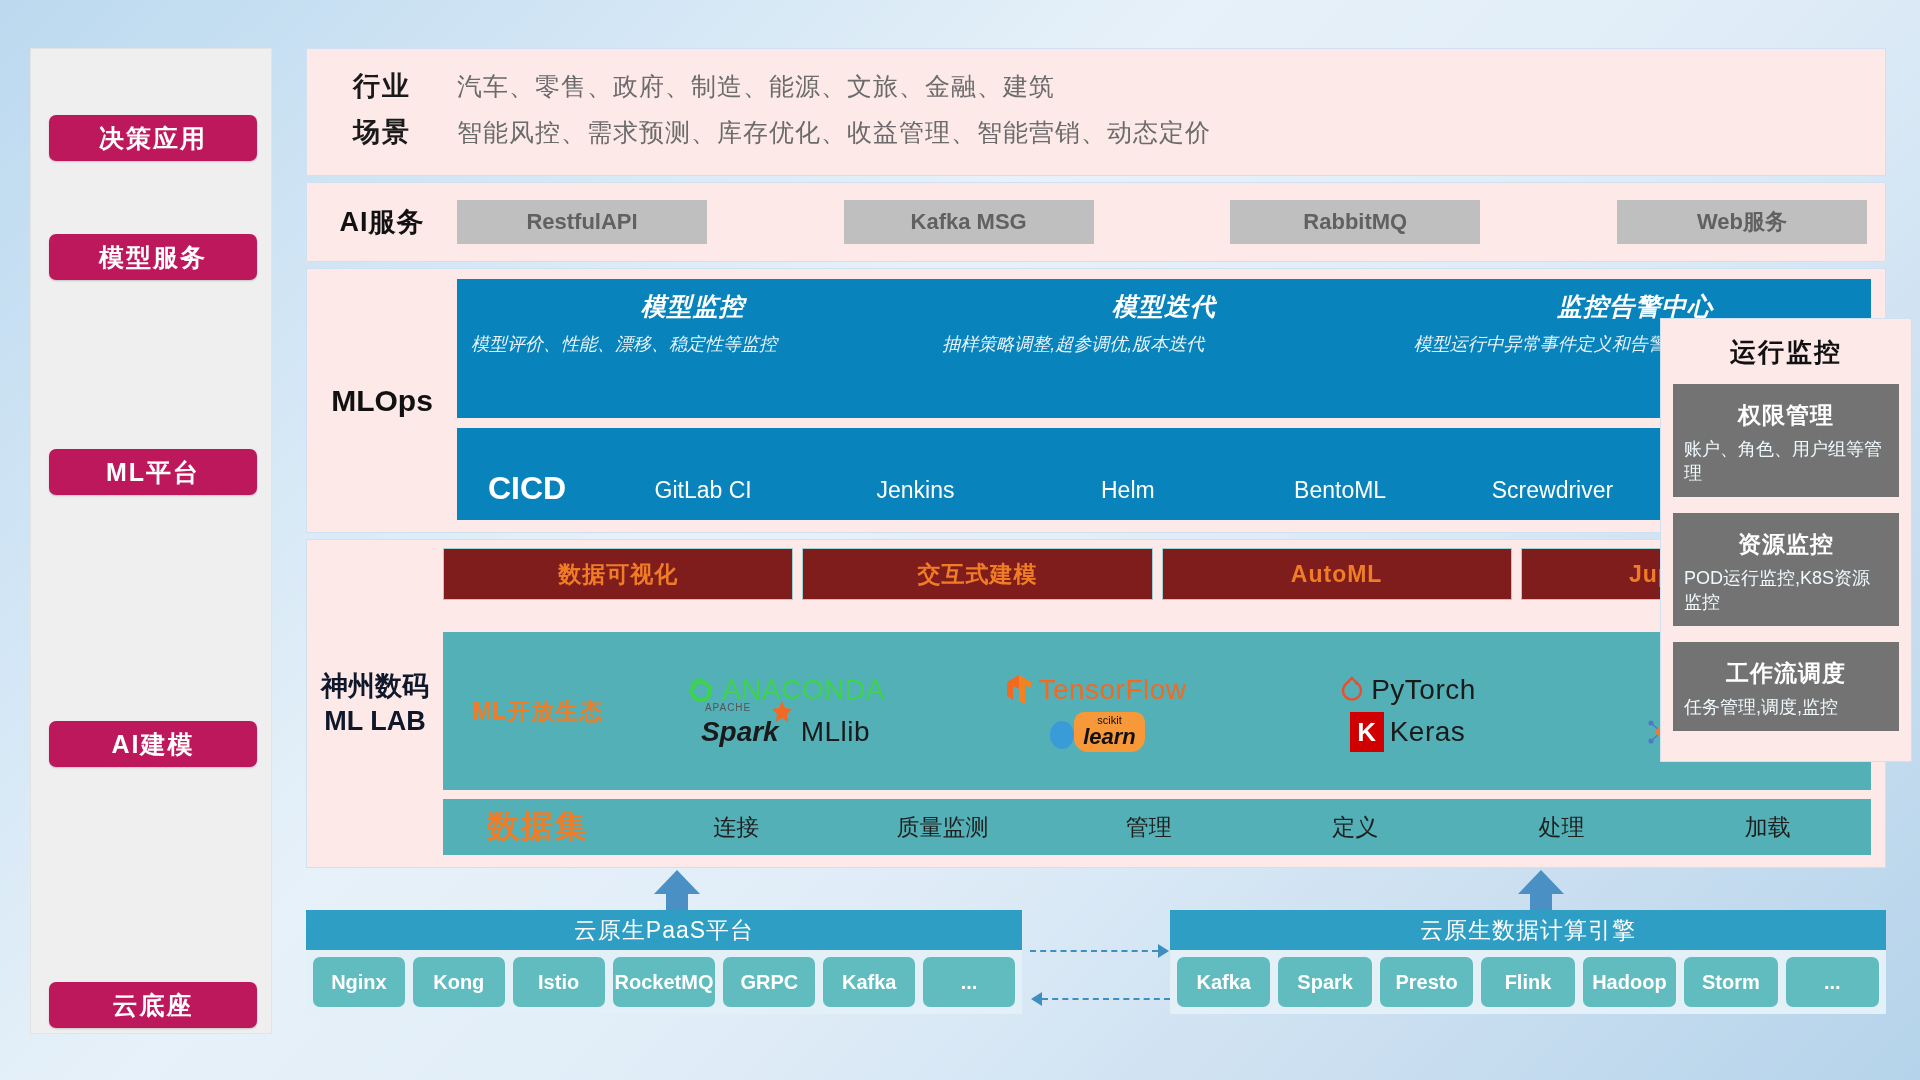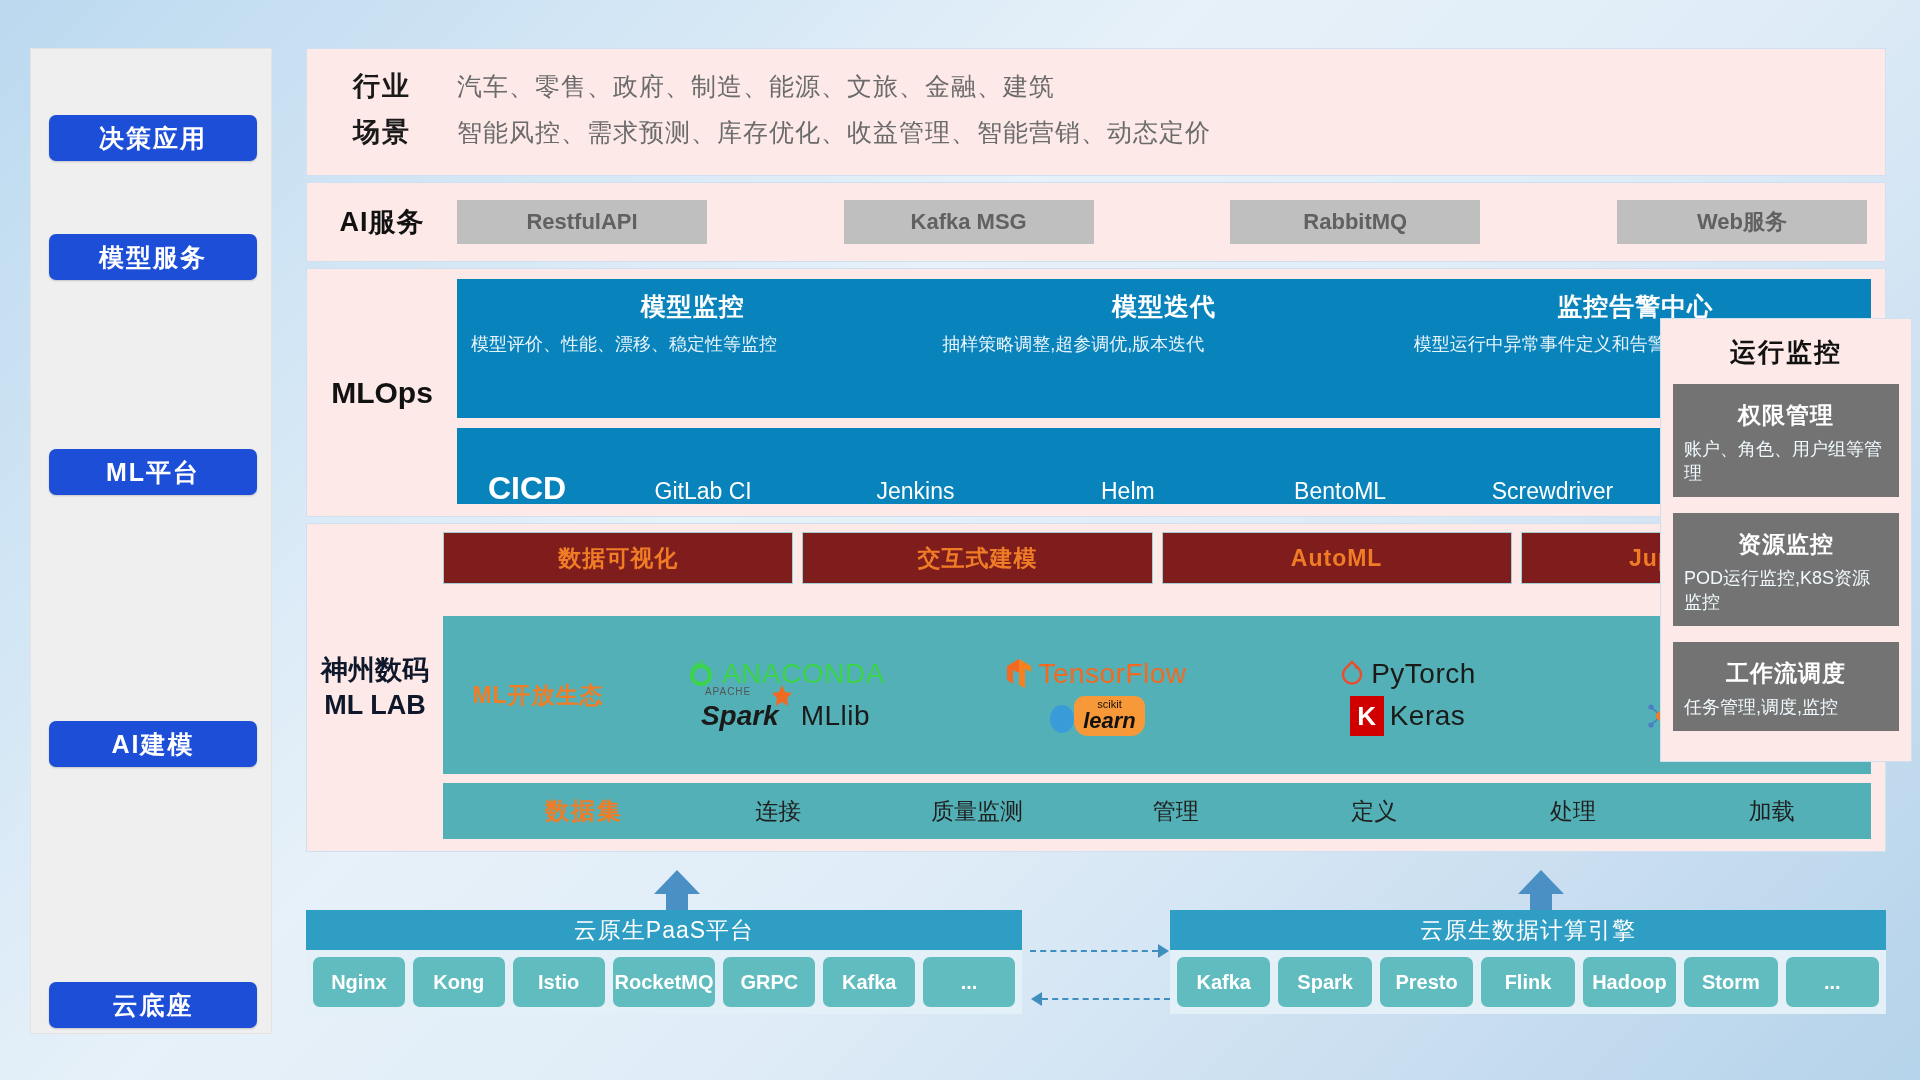--- a/index.html
+++ b/index.html
@@ -11,21 +11,21 @@
   }
   .stage{position:absolute;left:0;top:0;width:1920px;height:1080px;}
 
   
   .rail{
     position:absolute;left:30px;top:48px;width:240px;height:984px;
     background:#efefef;border:1px solid #e3e3e3;
   }
   .rail-tag{
     position:absolute;left:18px;width:208px;height:46px;
-    background:#1d4ed8;border-radius:7px;color:#fff;
+    background:#be185d;border-radius:7px;color:#fff;
     display:flex;align-items:center;justify-content:center;
     font-size:25px;font-weight:bold;letter-spacing:2px;
     box-shadow:0 1px 2px rgba(0,0,0,.18);
   }
   .rail-tag.t1{top:66px;}
   .rail-tag.t2{top:185px;}
   .rail-tag.t3{top:400px;}
   .rail-tag.t4{top:672px;}
   .rail-tag.t5{top:933px;text-align:right;}
 
@@ -53,29 +53,29 @@
     font-size:22px;font-weight:bold;
   }
 
   
   .band3{display:flex;min-height:235px;}
   .band3 .k{
     width:150px;flex:none;display:flex;align-items:center;justify-content:center;
     font-size:30px;font-weight:bold;color:#111;
   }
   .mlops-col{flex:1;padding:10px 14px 12px 0;}
-  .mlops-top{display:flex;gap:0;}
+  .mlops-top{display:flex;gap:0;font-style:italic;}
   .mlops-card{
     flex:1;background:#0883bb;color:#fff;padding:11px 14px 12px 14px;min-height:116px;
   }
   .mlops-card h4{margin:0 0 9px 0;font-size:25px;font-weight:bold;text-align:center;letter-spacing:1px;}
   .mlops-card p{margin:0;font-size:18px;line-height:1.35;color:#e8f4fb;}
   .cicd{
     margin-top:10px;background:#0883bb;color:#fff;height:64px;overflow:hidden;
-    display:flex;align-items:flex-end;padding-top:12px;
+    display:flex;align-items:center;padding-top:28px;
   }
   .cicd .cicd-title{width:140px;flex:none;text-align:center;font-size:32px;font-weight:bold;line-height:1;}
   .cicd .tool{
     flex:1;text-align:center;font-size:23px;line-height:1.15;
     word-break:break-all;padding:4px 4px 0 4px;
   }
 
   
   .band4{display:flex;min-height:280px;}
   .band4 .k{
@@ -91,21 +91,21 @@
   }
   .eco{background:#53b0b6;display:flex;align-items:center;padding:8px 0;min-height:142px;margin-top:32px;}
   .eco .eco-label{
     width:190px;flex:none;text-align:center;color:#f07d26;font-size:23px;font-weight:bold;letter-spacing:1px;
   }
   .logos{flex:1;display:grid;grid-template-columns:repeat(4,1fr);grid-template-rows:1fr 1fr;align-items:center;justify-items:center;gap:2px 6px;}
   .logo{display:flex;align-items:center;justify-content:center;gap:6px;}
   .logo .txt{font-size:28px;letter-spacing:.5px;}
 
   .ds-row{margin-top:9px;background:#53b0b6;height:56px;display:flex;align-items:center;}
-  .ds-row .ds-head{width:190px;flex:none;text-align:center;color:#f07d26;font-size:24px;font-weight:bold;letter-spacing:2px;margin-left:46px;}
+  .ds-row .ds-head{width:190px;flex:none;text-align:center;color:#f07d26;font-size:32px;font-weight:bold;letter-spacing:2px;}
   .ds-row .ds-item{flex:1;text-align:center;color:#1f1f1f;font-size:23px;}
 
   
   .monitor{
     position:absolute;left:1660px;top:318px;width:226px;
     background:#fce9e8;border:1px solid #cfe0f1;padding:10px 12px 14px 12px;
   }
   .monitor h3{margin:6px 0 14px 0;text-align:center;font-size:26px;font-weight:bold;color:#111;letter-spacing:2px;}
   .mon-card{background:#737373;color:#fff;padding:16px 11px 11px 11px;margin-bottom:16px;}
   .mon-card h5{margin:0 0 7px 0;text-align:center;font-size:23px;font-weight:bold;letter-spacing:1px;}

